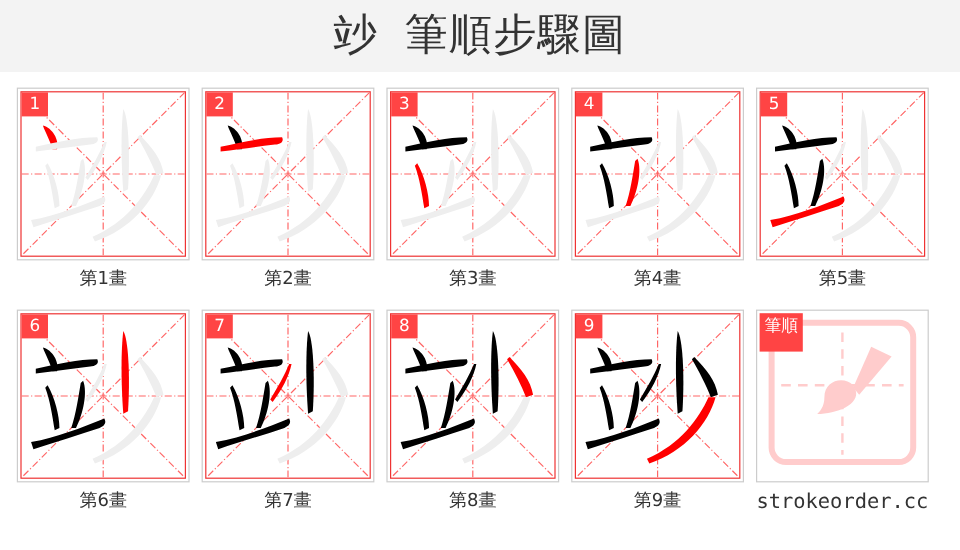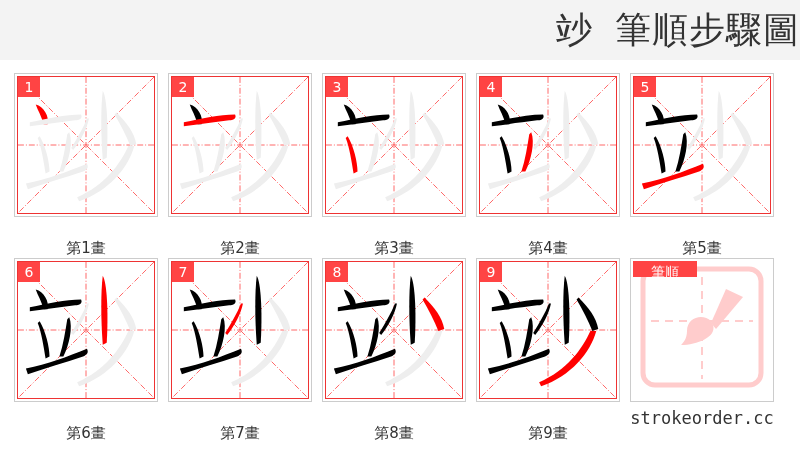--- a/index.html
+++ b/index.html
@@ -1,25 +1,25 @@
 <!DOCTYPE html>
 <html><head>
 <meta charset="utf-8">
 <style>
   html,body{margin:0;padding:0;}
   body{width:800px;height:458px;background:#fff;position:relative;overflow:hidden;font-family:"DejaVu Sans",sans-serif;}
   .header{position:absolute;left:0;top:0;width:800px;height:60px;background:#f3f3f3;}
-  .title{position:absolute;left:0;top:0;width:800px;height:60px;line-height:60px;text-align:right;font-size:36px;color:#333;letter-spacing:1px;}
+  .title{position:absolute;left:0;top:0;width:800px;height:60px;line-height:60px;text-align:center;font-size:36px;color:#333;letter-spacing:1px;}
   .title .sp{display:inline-block;width:22px;}
   .cell{position:absolute;width:146px;}
   .box{position:absolute;left:0;top:0;width:142px;height:142px;border:1px solid #ccc;background:#fff;}
   .inner{position:absolute;left:2px;top:2px;width:138px;height:138px;border:1px solid #e33;box-sizing:border-box;}
   .inner svg{position:absolute;left:0;top:0;}
   .num{position:absolute;left:0;top:0;width:22px;height:20px;background:#f44;color:#fff;font-size:14px;line-height:20px;text-align:center;}
-  .label{position:absolute;left:0;top:166px;width:144px;text-align:center;font-size:15px;color:#333;}
+  .label{position:absolute;left:0;top:150px;width:144px;text-align:center;font-size:15px;color:#333;}
   .logo-text{position:absolute;left:0;top:150px;width:144px;text-align:center;font-size:17px;color:#333;font-family:"DejaVu Sans Mono",monospace;}
 </style>
 </head>
 <body>
 
 <div class="header">
   <div class="title"><span>竗</span><span class="sp"></span><span>筆順步驟圖</span></div>
 </div>
 
 <div id="grid">
@@ -252,16 +252,16 @@
 
 <div class="cell" style="left:630px;top:258px;">
   <div class="box">
     <svg width="142" height="142">
       <rect x="12" y="10" width="118" height="116" rx="12" fill="none" stroke="#fcc" stroke-width="5"></rect>
       <line x1="71" y1="18" x2="71" y2="120" stroke="#fcc" stroke-width="2" stroke-dasharray="8,6"></line>
       <line x1="20" y1="62" x2="122" y2="62" stroke="#fcc" stroke-width="2" stroke-dasharray="8,6"></line>
       <path d="M95 30 L112 38 L85 70 L80 64 Z" fill="#fcc"></path>
       <path d="M80 62 C72 54 56 58 56 72 C56 80 52 84 50 86 C66 86 86 78 82 66 Z" fill="#fcc"></path>
     </svg>
-    <div style="position:absolute;left:2px;top:2px;height:16px;padding:0 18px;background:#f44;color:#fff;font-size:14px;line-height:22px;">筆順</div>
+    <div style="position:absolute;left:2px;top:2px;height:32px;padding:0 4px;background:#f44;color:#fff;font-size:14px;line-height:22px;">筆順</div>
   </div>
   <div class="logo-text">strokeorder.cc</div>
 </div>
 
 </body></html>

